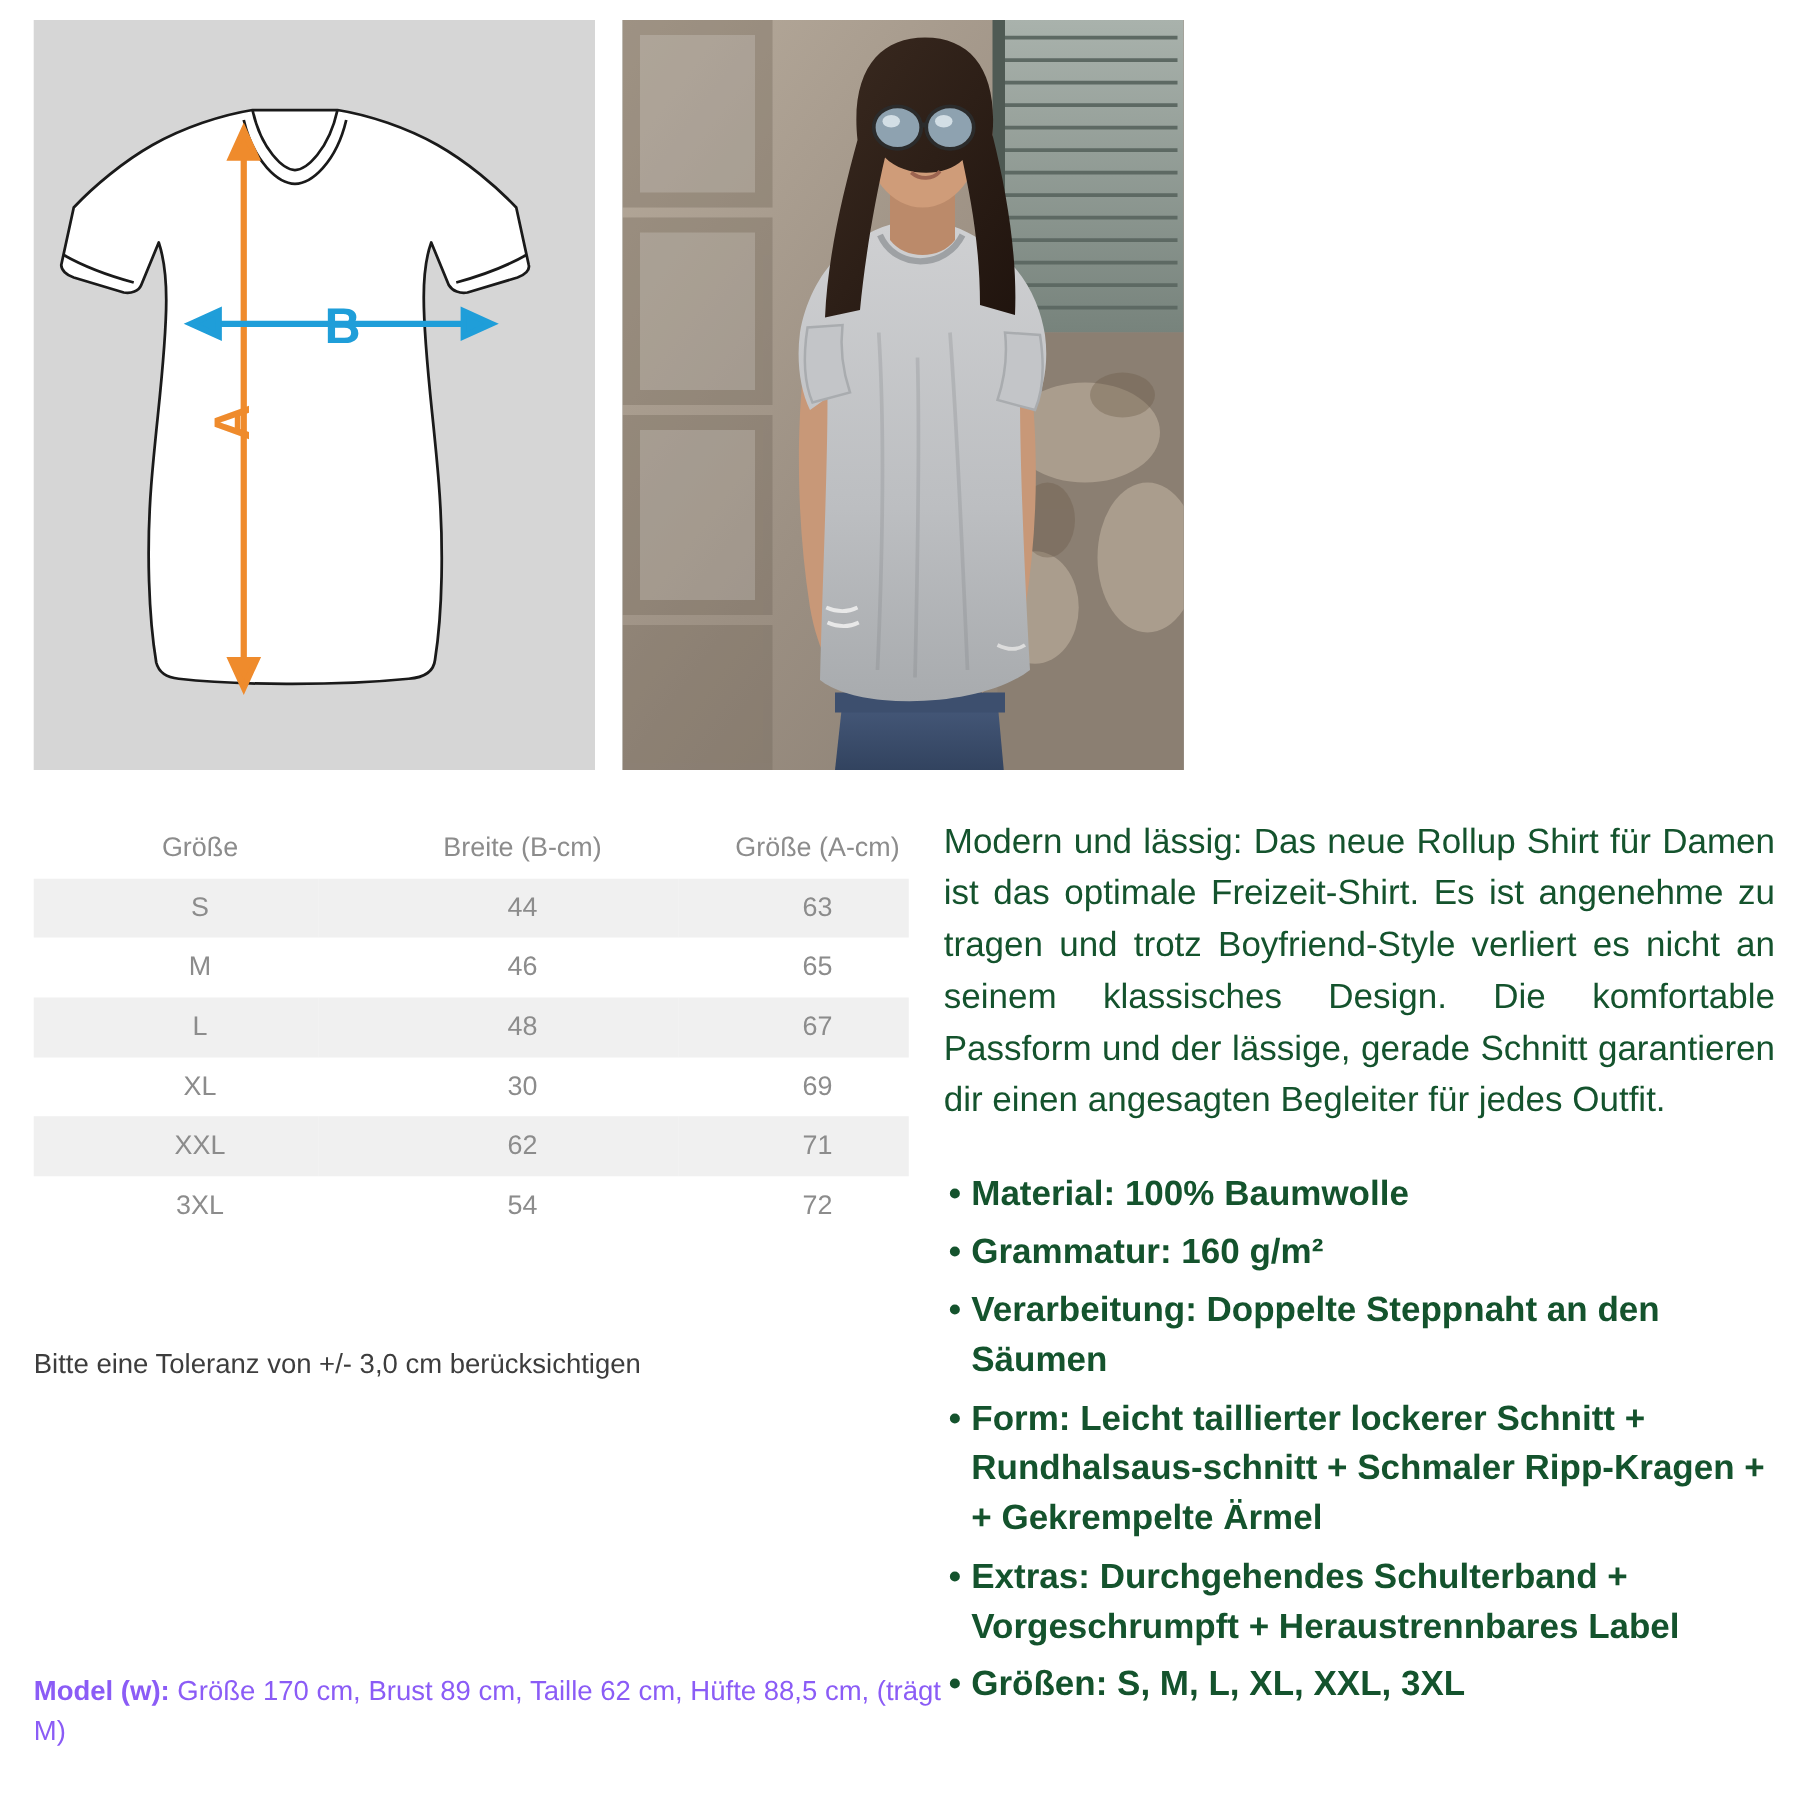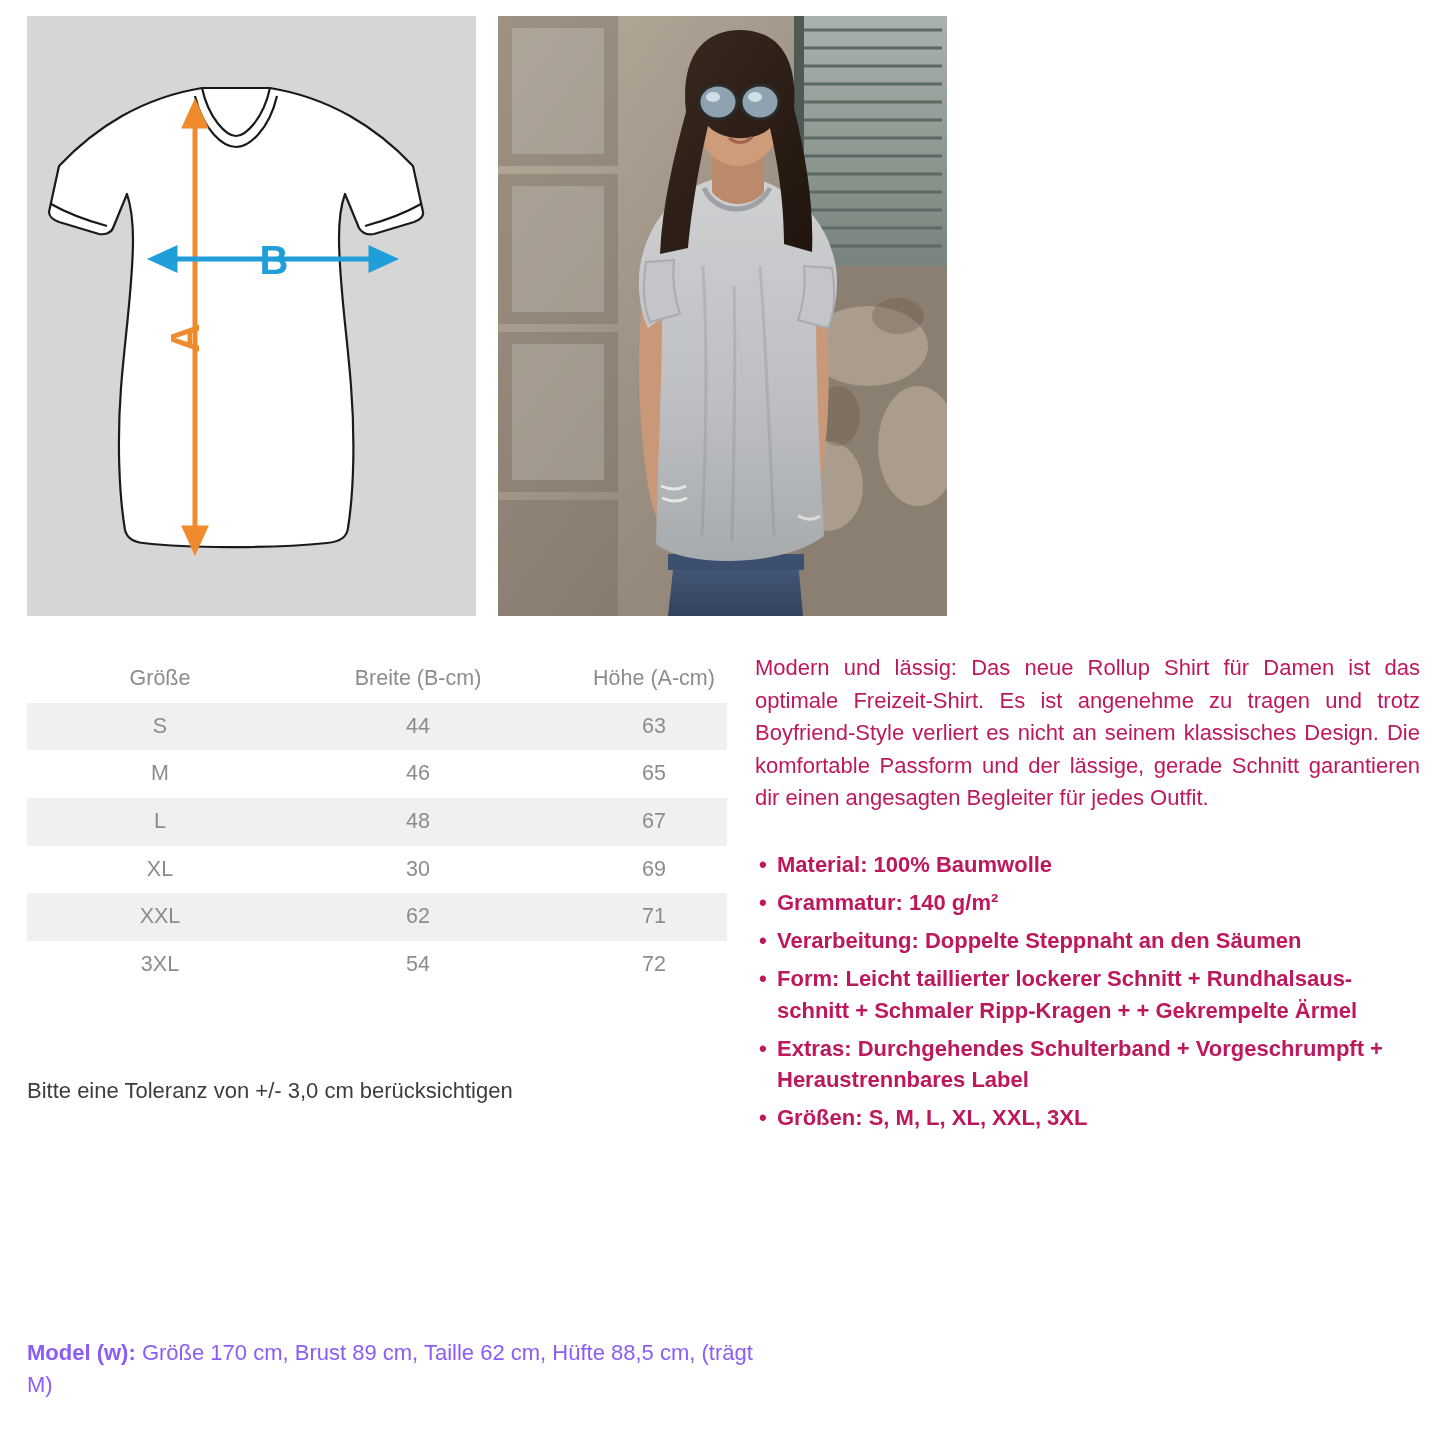--- a/index.html
+++ b/index.html
@@ -74,23 +74,23 @@
     font-size: 22px;
     color: #3d3d3d;
   }
 
   
   .desc {
     position: absolute;
     left: 755px;
     top: 652px;
     width: 665px;
-    font-size: 22px;
+    font-size: 28px;
     line-height: 1.48;
-    color: #be185d;
+    color: #14532d;
   }
   .desc p.intro {
     margin: 0;
     text-align: justify;
     text-justify: inter-word;
   }
   .feature-list {
     margin: 34px 0 4px 0;
     padding: 0;
     list-style: none;
@@ -315,21 +315,21 @@
       </g>
     </svg>
   </div>
 </div>
 
 <table class="size-table">
   <thead>
     <tr>
       <th>Größe</th>
       <th>Breite (B-cm)</th>
-      <th>Höhe (A-cm)</th>
+      <th>Größe (A-cm)</th>
     </tr>
   </thead>
   <tbody>
     <tr class="shade">
       <td>S</td>
       <td>44</td>
       <td>63</td>
     </tr>
     <tr>
       <td>M</td>
@@ -358,21 +358,21 @@
     </tr>
   </tbody>
 </table>
 
 <div class="tolerance">Bitte eine Toleranz von +/- 3,0 cm berücksichtigen</div>
 
 <div class="desc">
   <p class="intro">Modern und lässig: Das neue Rollup Shirt für Damen ist das optimale Freizeit-Shirt. Es ist angenehme zu tragen und trotz Boyfriend-Style verliert es nicht an seinem klassisches Design. Die komfortable Passform und der lässige, gerade Schnitt garantieren dir einen angesagten Begleiter für jedes Outfit.</p>
   <ul class="feature-list">
     <li>Material: 100% Baumwolle</li>
-    <li>Grammatur: 140 g/m²</li>
+    <li>Grammatur: 160 g/m²</li>
     <li>Verarbeitung: Doppelte Steppnaht an den Säumen</li>
     <li>Form: Leicht taillierter lockerer Schnitt + Rundhalsaus-schnitt + Schmaler Ripp-Kragen + + Gekrempelte Ärmel</li>
     <li>Extras: Durchgehendes Schulterband + Vorgeschrumpft + Heraustrennbares Label</li>
     <li>Größen:  S, M, L, XL, XXL, 3XL</li>
   </ul>
 </div>
 
 <div class="model-note">
   <b>Model (w):</b><span> Größe 170 cm, Brust 89 cm, Taille 62 cm, Hüfte 88,5 cm, (trägt M)</span>
 </div>

